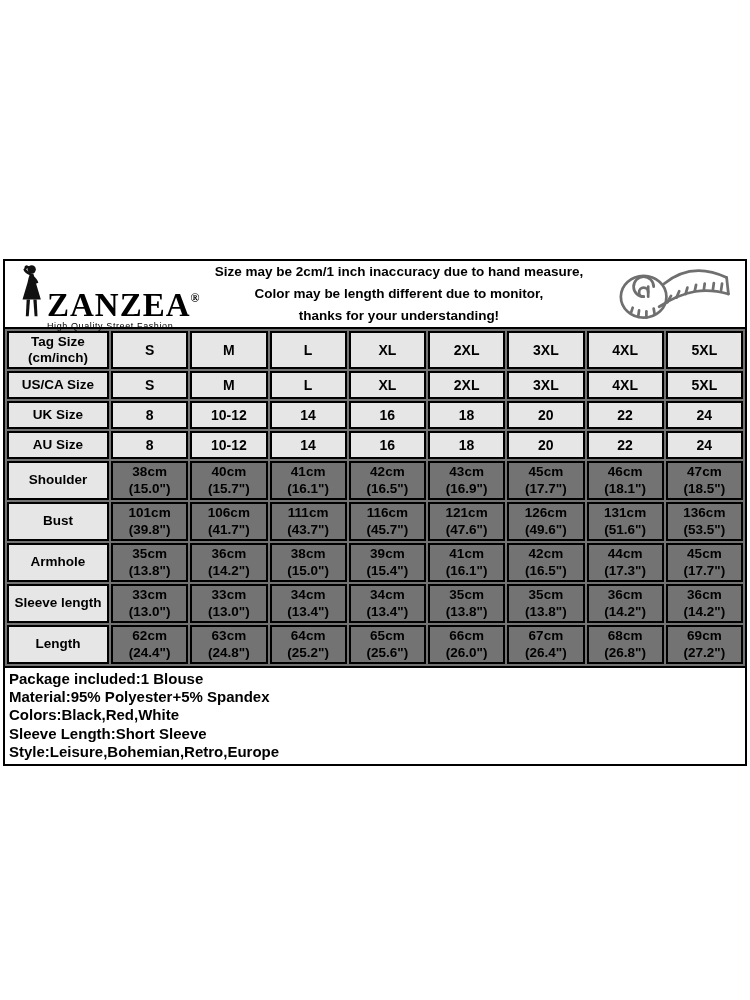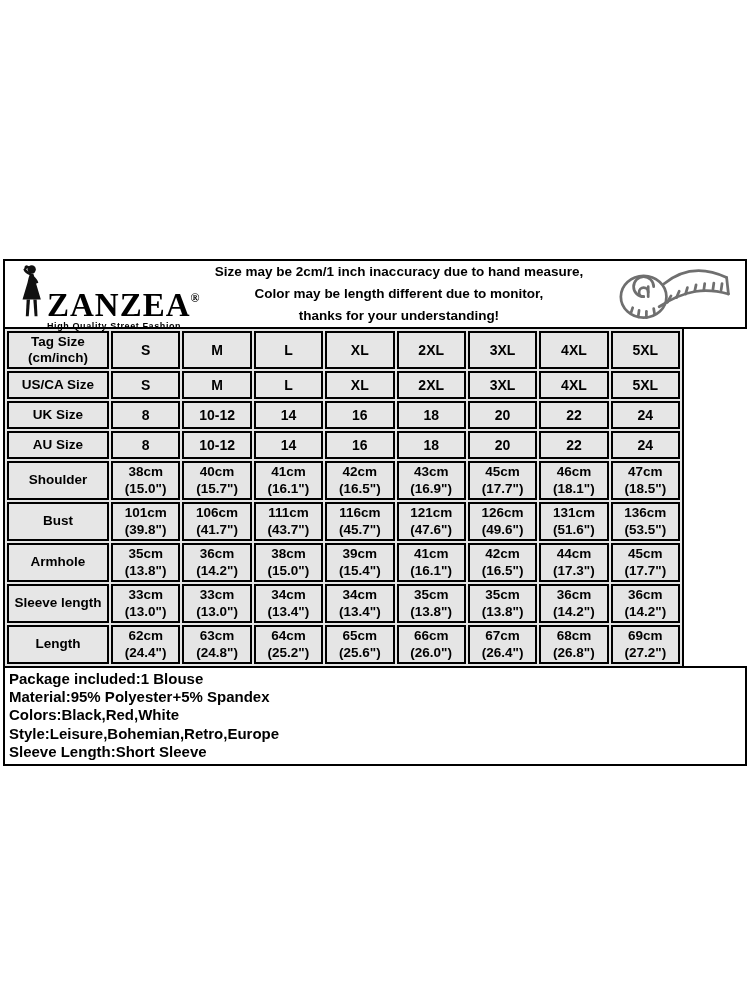--- a/index.html
+++ b/index.html
@@ -15,28 +15,28 @@
     display:flex;align-items:center;background:#fff;
   }
   .logo-wrap{width:196px;display:flex;align-items:center;padding-left:10px;box-sizing:border-box;}
   .logo-figure{flex:0 0 auto;margin-right:2px;}
   .wordmark-stack{display:flex;flex-direction:column;align-items:flex-start;margin-top:25px;}
   .wordmark{
     font-family:"Liberation Serif",serif;font-weight:700;font-size:33px;line-height:30px;
     letter-spacing:1px;white-space:nowrap;
   }
   .reg{font-size:12px;vertical-align:14px;letter-spacing:0;}
-  .tagline{font-size:9px;font-weight:700;letter-spacing:0.6px;margin-top:1px;white-space:nowrap;}
+  .tagline{font-size:9px;font-weight:400;letter-spacing:0.6px;margin-top:1px;white-space:nowrap;}
   .notice{flex:1;text-align:center;font-weight:700;font-size:13.5px;line-height:22px;}
   .notice div{white-space:nowrap;}
   .tape-wrap{width:148px;display:flex;align-items:center;justify-content:center;}
 
   
   table.size-table{
-    width:681px;table-layout:fixed;background:#e5e5e5;
+    width:744px;table-layout:fixed;background:#737373;
     border-collapse:separate;border-spacing:2px;
     border:2px solid #000;margin-top:-2px;
   }
   .c-label{width:102px;}
   td{
     border:2px solid #000;text-align:center;vertical-align:middle;
     font-weight:700;font-size:14px;line-height:16px;
     padding:1px 0;white-space:pre-line;overflow:hidden;
   }
   td.shaded{background:#e6e6e6;}
@@ -257,17 +257,17 @@
       <td>69cm
 (27.2")</td>
     </tr>
   </tbody>
     </table>
 
   <div class="info-box">
     <div>Package included:1 Blouse</div>
     <div>Material:95% Polyester+5% Spandex</div>
     <div>Colors:Black,Red,White</div>
+    <div>Sleeve Length:Short Sleeve</div>
     <div>Style:Leisure,Bohemian,Retro,Europe</div>
-    <div>Sleeve Length:Short Sleeve</div>
   </div>
 
 </div>
 
 </body></html>

